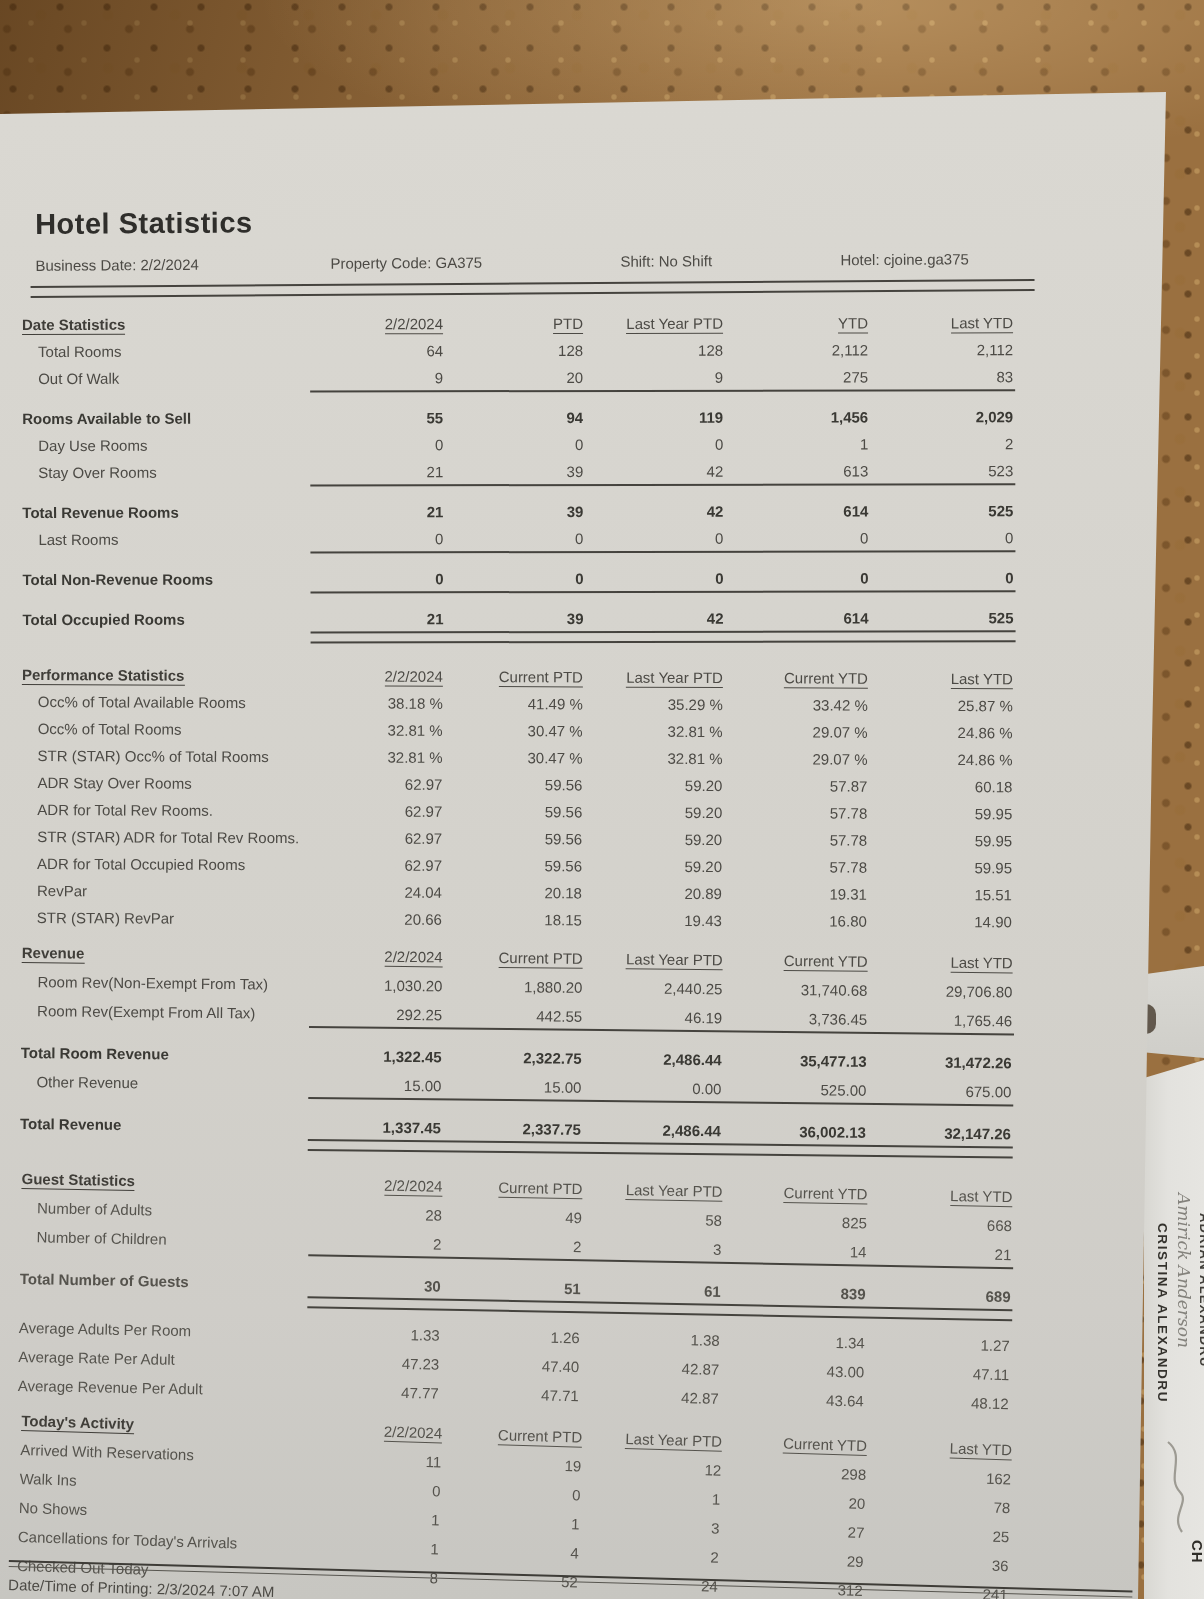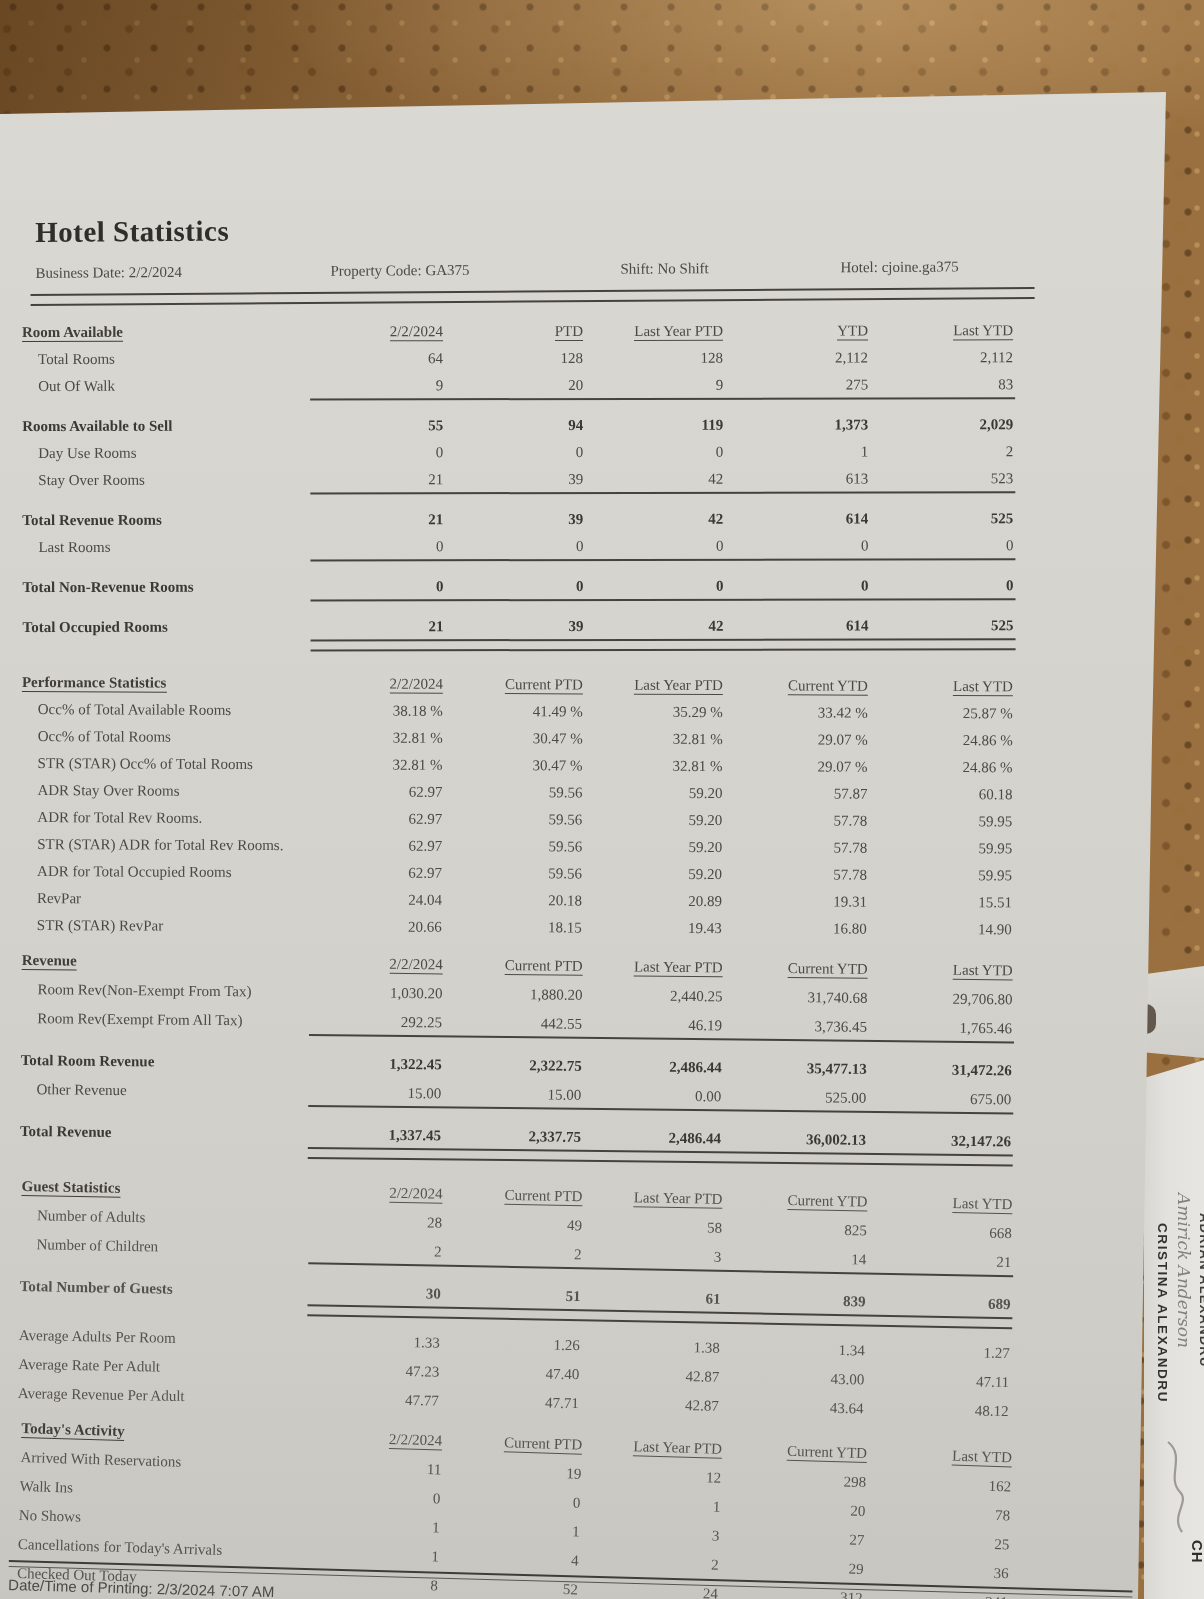--- a/index.html
+++ b/index.html
@@ -37,21 +37,21 @@
   .v-cristina{left:26px;top:165px;font-size:13.5px;font-weight:bold;letter-spacing:1.6px;color:#34322d;}
   .v-ch{left:62px;top:482px;font-size:15px;font-weight:bold;letter-spacing:1px;color:#2f2d28;}
   .squiggle{position:absolute;left:14px;top:380px;}
   
   .paper{
     position:absolute;inset:0;
     clip-path:polygon(0 114px,1166px 92px,1152px 740px,1138px 1599px,0 1599px);
     background:linear-gradient(180deg,#dbd9d3 0%,#d7d5cf 30%,#d3d1cb 62%,#cfcdc8 82%,#c7c6c1 100%);
     filter:drop-shadow(0 4px 7px rgba(30,18,5,0.5));
   }
-  .content{position:absolute;top:104px;left:0;width:1060px;font-family:Liberation Serif, serif;}
+  .content{position:absolute;top:96px;left:0;width:1060px;}
   .head-block{margin:112px 0 0 22px;transform:rotate(-0.4deg);transform-origin:0 0;}
   .title{padding-left:13px;font-size:29px;font-weight:bold;letter-spacing:.5px;color:#2f2e2b;}
   .meta-row{display:flex;padding-left:13px;margin-top:16px;font-size:15px;color:#4c4a45;}
   .m0{width:295px}.m1{width:290px}.m2{width:220px}
   .rule{height:3px;border-top:2px solid #45433e;margin:4px 0 4px 288px;width:705px;}
   .rule.double{height:8px;border-bottom:2px solid #45433e;}
   .rule.full{margin-left:8px;width:1004px;}
   .head-rule{margin-top:12px;}
   
   .section{margin-left:22px;transform-origin:0 0;}
@@ -104,21 +104,21 @@
           <span class="m1">Property Code: GA375</span>
           <span class="m2">Shift: No Shift</span>
           <span class="m3">Hotel: cjoine.ga375</span>
         </div>
         <div class="rule double full head-rule"></div>
       </div>
 
       <div id="sections">
           <div class="section sec0">
             <div class="row head-row">
-              <div class="sec-title"><span class="u">Room Available</span></div>
+              <div class="sec-title"><span class="u">Date Statistics</span></div>
               <div class="cell c0"><span class="u">2/2/2024</span></div>
               <div class="cell c1"><span class="u">PTD</span></div>
               <div class="cell c2"><span class="u">Last Year PTD</span></div>
               <div class="cell c3"><span class="u">YTD</span></div>
               <div class="cell c4"><span class="u">Last YTD</span></div>
             </div>
             <div class="row">
               <div class="label indent">Total Rooms</div>
               <div class="cell c0">64</div>
               <div class="cell c1">128</div>
@@ -133,21 +133,21 @@
               <div class="cell c2">9</div>
               <div class="cell c3">275</div>
               <div class="cell c4">83</div>
             </div>
             <div class="rule "></div>
             <div class="row bold">
               <div class="label">Rooms Available to Sell</div>
               <div class="cell c0">55</div>
               <div class="cell c1">94</div>
               <div class="cell c2">119</div>
-              <div class="cell c3">1,373</div>
+              <div class="cell c3">1,456</div>
               <div class="cell c4">2,029</div>
             </div>
             <div class="row">
               <div class="label indent">Day Use Rooms</div>
               <div class="cell c0">0</div>
               <div class="cell c1">0</div>
               <div class="cell c2">0</div>
               <div class="cell c3">1</div>
               <div class="cell c4">2</div>
             </div>

